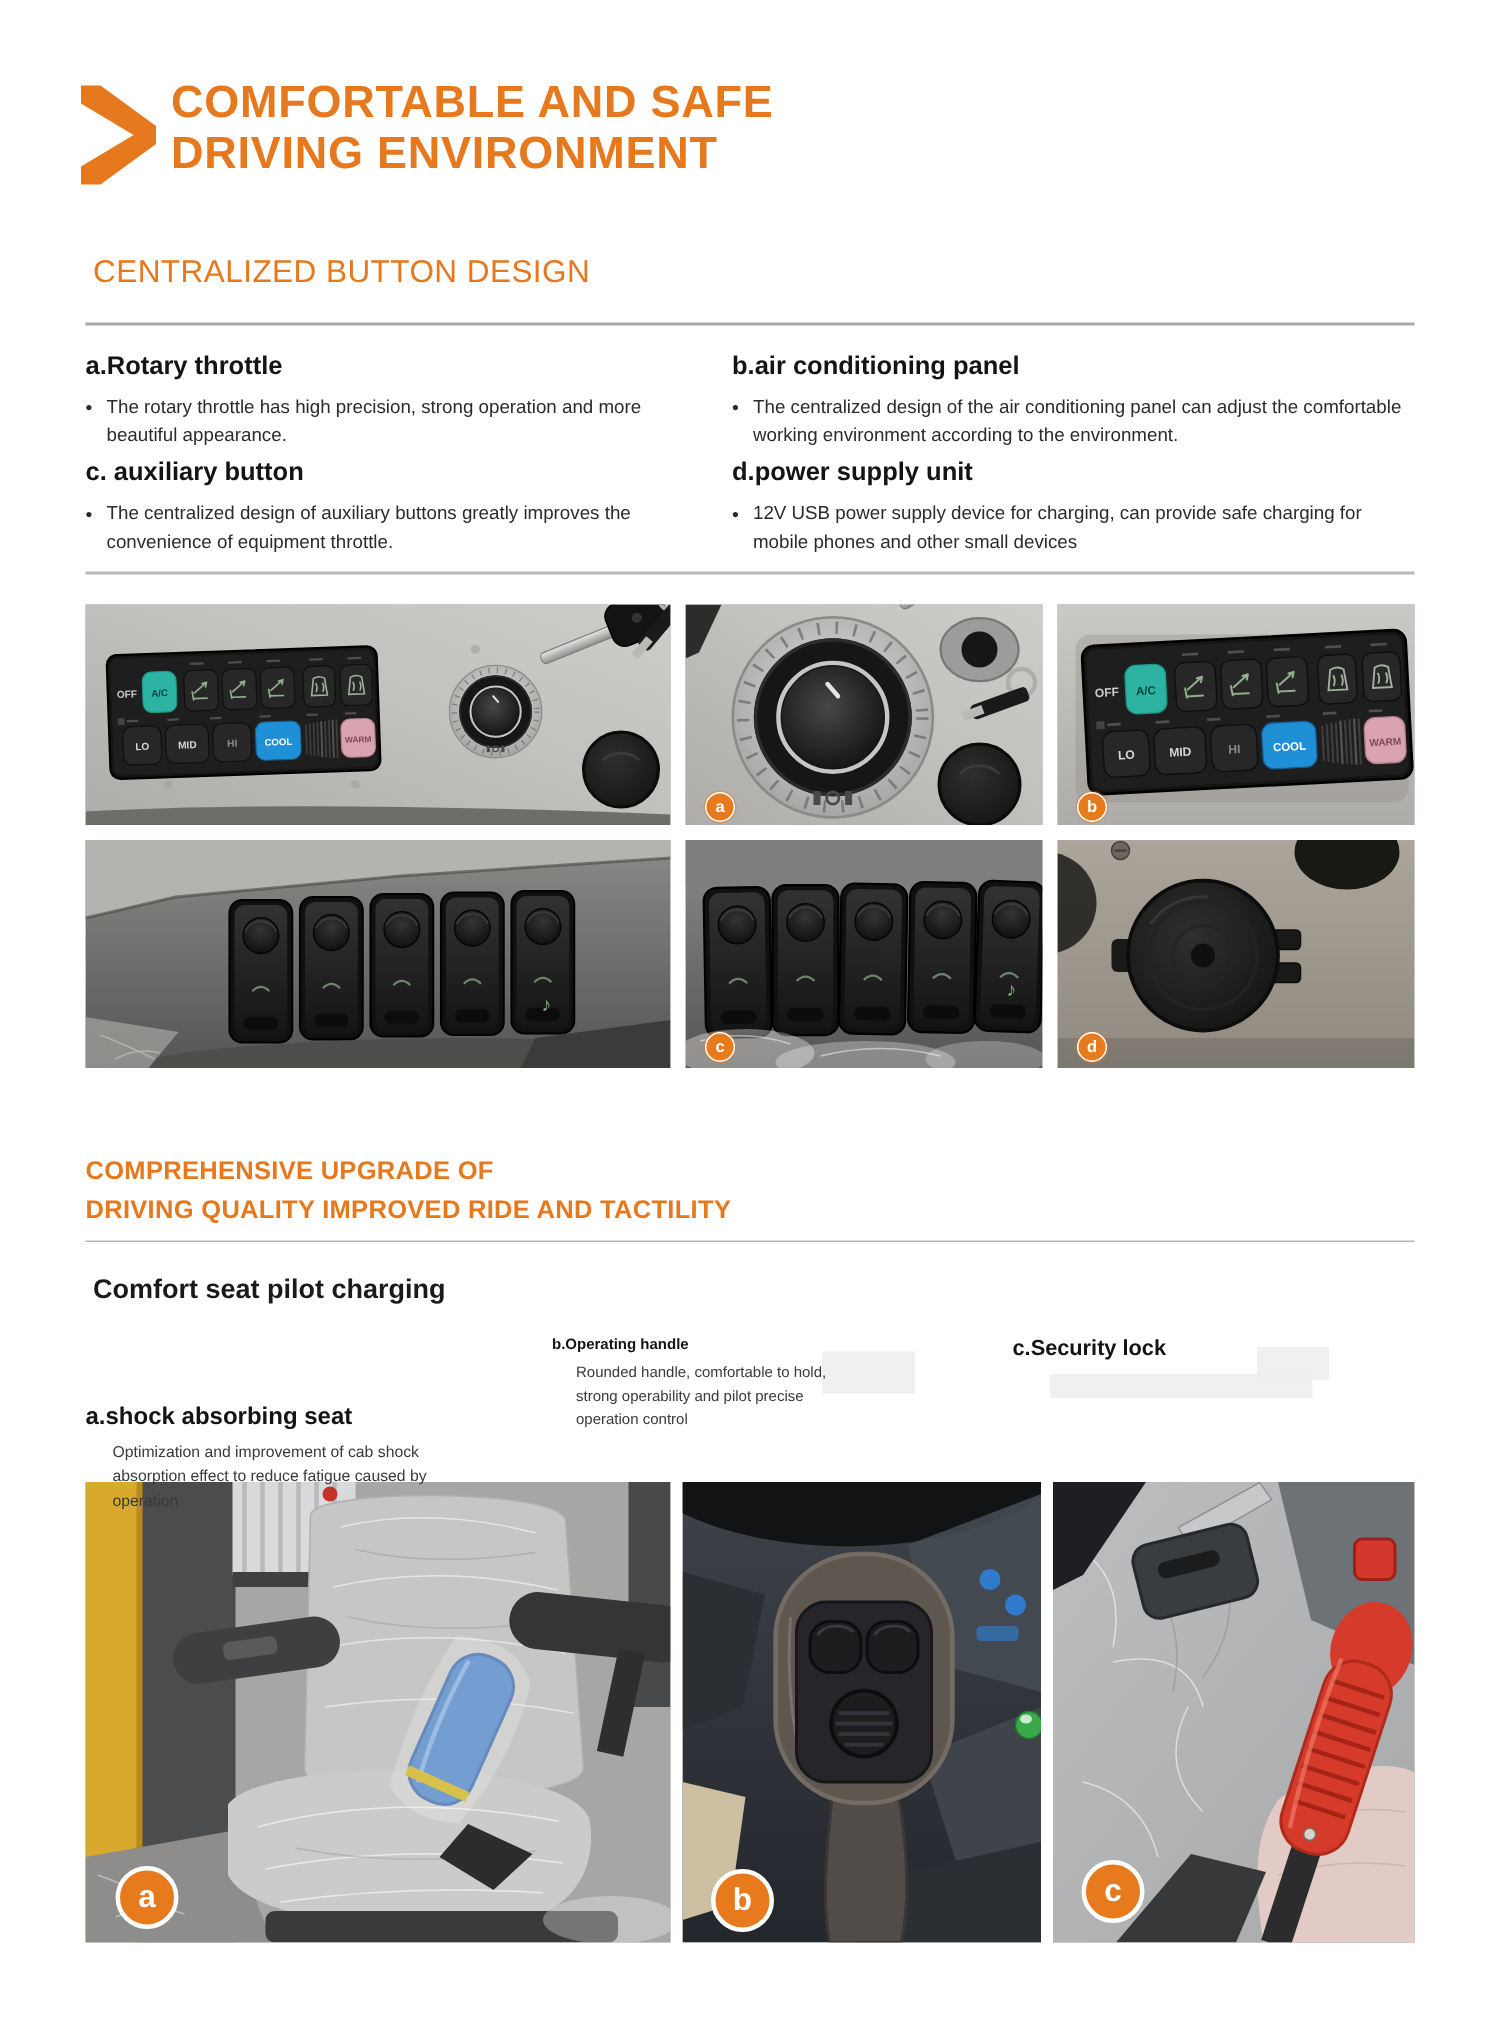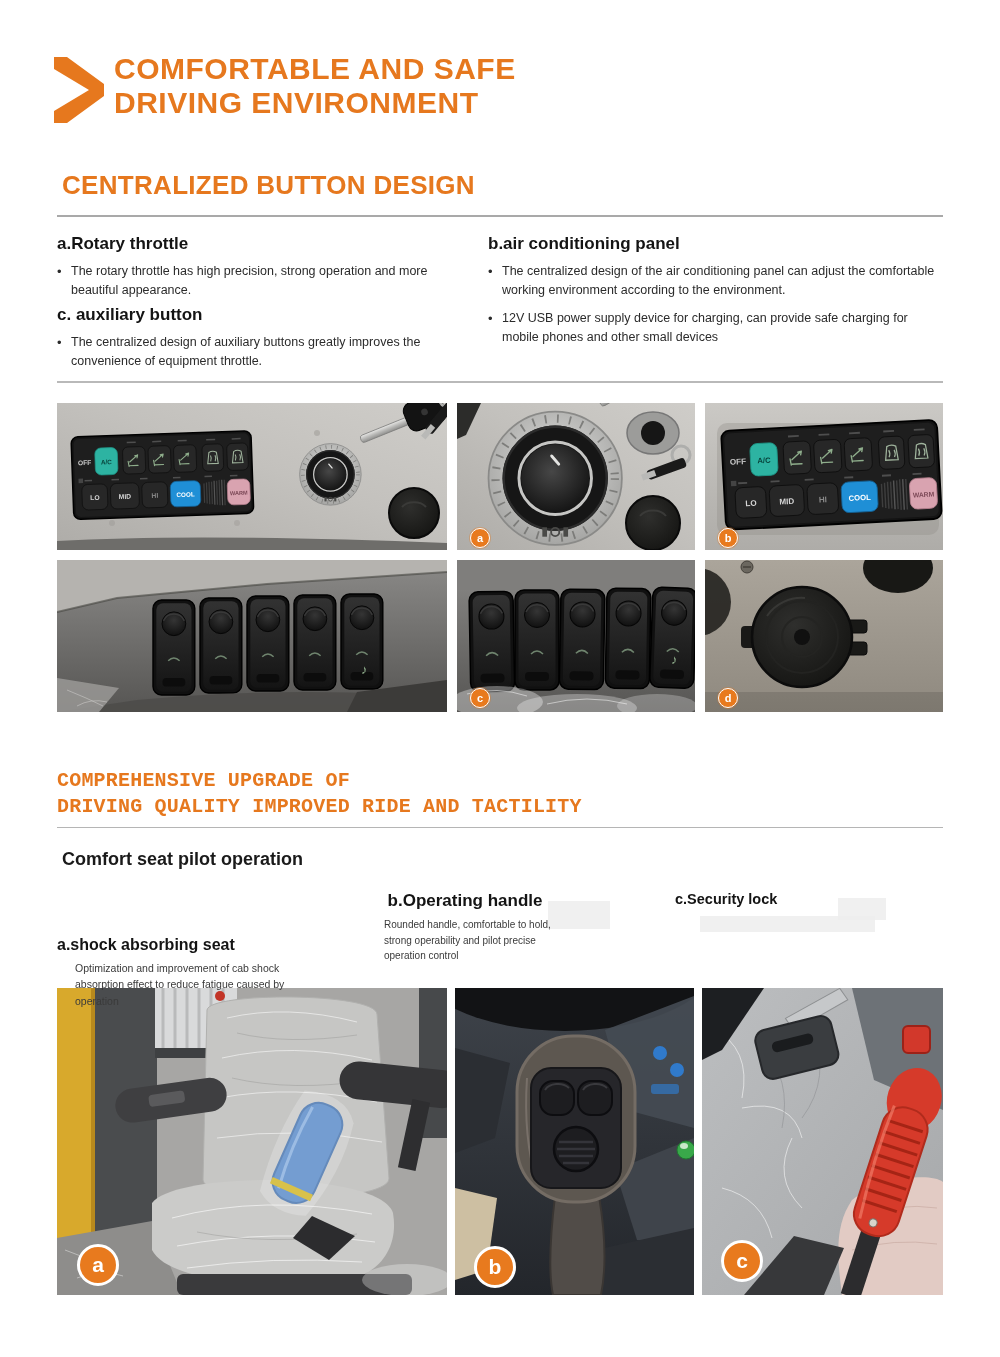--- a/index.html
+++ b/index.html
@@ -2,33 +2,33 @@
 <html><head>
 <meta charset="utf-8">
 <style>
   html,body{margin:0;padding:0;background:#fff;}
   #page{position:relative;width:1000px;height:1357px;background:#ffffff;
         font-family:"Liberation Sans", sans-serif;overflow:hidden;}
   .abs{position:absolute;}
   
   .main-title{left:114px;top:52px;color:#e6781e;font-weight:bold;
               font-size:30px;line-height:34px;letter-spacing:.5px;}
-  .s-heading{color:#e6781e;font-weight:bold;font-size:26px;letter-spacing:.3px;}
-  .s2-heading{color:#e6781e;font-weight:bold;font-size:20px;line-height:26px;letter-spacing:.2px;font-family:Liberation Mono, monospace;}
+  .s-heading{color:#e6781e;font-weight:normal;font-size:21px;letter-spacing:.3px;}
+  .s2-heading{color:#e6781e;font-weight:bold;font-size:17px;line-height:26px;letter-spacing:.2px;}
   .hr{background:#a9a9a9;height:2px;}
   .hr.thin{height:1px;background:#b5b5b5;}
   
   .feat .ftitle{font-size:17px;font-weight:bold;color:#141414;margin:0 0 8px 0;}
   .feat .fbullet{display:flex;font-size:12.5px;color:#2b2b2b;line-height:1.5;}
   .feat .dot{flex:0 0 14px;font-size:13px;color:#2b2b2b;}
   
   .feat2 .ftitle{font-weight:bold;color:#141414;margin:0;}
   .feat2 .fdesc{color:#3a3a3a;line-height:1.55;margin-top:6px;}
   .fa2 .ftitle{font-size:16px;} .fa2 .fdesc{font-size:10.5px;margin-left:18px;width:212px;}
-  .fb2 .ftitle{font-size:17px;text-align:center;} .fb2 .fdesc{font-size:10px;margin-left:16px;width:178px;}
+  .fb2 .ftitle{font-size:10px;} .fb2 .fdesc{font-size:10px;margin-left:16px;width:178px;}
   .fc2 .ftitle{font-size:14.5px;} .fc2 .fdesc{font-size:10px;margin-left:15px;width:190px;}
   .wm{background:#ededed;opacity:.85;z-index:0;}
   .feat2{z-index:1;}
   
   .photo{overflow:hidden;background:#9a9a98;}
   .photo svg{display:block;}
   
   .badge{display:flex;align-items:center;justify-content:center;border-radius:50%;
          background:#e87a1e;color:#ffffff;font-weight:bold;z-index:5;}
   .badge-sm{width:18px;height:18px;font-size:11px;border:1.5px solid #ffffff;
@@ -207,20 +207,21 @@
       </div>
   </div>
   <div class="abs feat" style="left:57px;top:305px;width:406px">
     <div class="ftitle">c. auxiliary button</div>
     <div class="fbullet" style="margin-top:4px">
         <span class="dot">•</span>
       <span>The centralized design of auxiliary buttons greatly improves the convenience of equipment throttle.</span>
       </div>
   </div>
   <div class="abs feat" style="left:488px;top:305px;width:458px">
+    <div class="ftitle">d.power supply unit</div>
     <div class="fbullet" style="margin-top:4px">
         <span class="dot">•</span>
       <span>12V USB power supply device for charging, can provide safe charging for mobile phones and other small devices</span>
       </div>
   </div>
   <div class="abs hr" style="left:57px;top:381px;width:886px;height:2px;background:#b9b9b9"></div>
 
   <div class="abs photo" style="left:57px;top:403px;width:390px;height:147px">
     <svg width="390" height="147" viewBox="0 0 390 147">
       <rect width="390" height="147" fill="url(#gSilver)"></rect>
@@ -340,21 +341,21 @@
   <div class="abs badge badge-sm" style="left:470px;top:528px">a</div>
   <div class="abs badge badge-sm" style="left:718px;top:528px">b</div>
   <div class="abs badge badge-sm" style="left:470px;top:688px">c</div>
   <div class="abs badge badge-sm" style="left:718px;top:688px">d</div>
 
   <div class="abs s2-heading" style="left:57px;top:768px">
     <div>COMPREHENSIVE UPGRADE OF</div>
     <div>DRIVING QUALITY IMPROVED RIDE AND TACTILITY</div>
   </div>
   <div class="abs hr thin" style="left:57px;top:827px;width:886px"></div>
-  <div class="abs" style="left:62px;top:849px;font-size:18px;font-weight:bold;color:#1a1a1a">Comfort seat pilot operation</div>
+  <div class="abs" style="left:62px;top:849px;font-size:18px;font-weight:bold;color:#1a1a1a">Comfort seat pilot charging</div>
 
   <div class="abs wm" style="left:548px;top:901px;width:62px;height:28px"></div>
   <div class="abs wm" style="left:700px;top:916px;width:175px;height:16px"></div>
   <div class="abs wm" style="left:838px;top:898px;width:48px;height:22px"></div>
 
   <div class="abs feat2 fa2" style="left:57px;top:936px">
     <div class="ftitle">a.shock absorbing seat</div>
     <div class="fdesc">Optimization and improvement of cab shock absorption effect to reduce fatigue caused by operation</div>
   </div>
   <div class="abs feat2 fb2" style="left:368px;top:891px">

